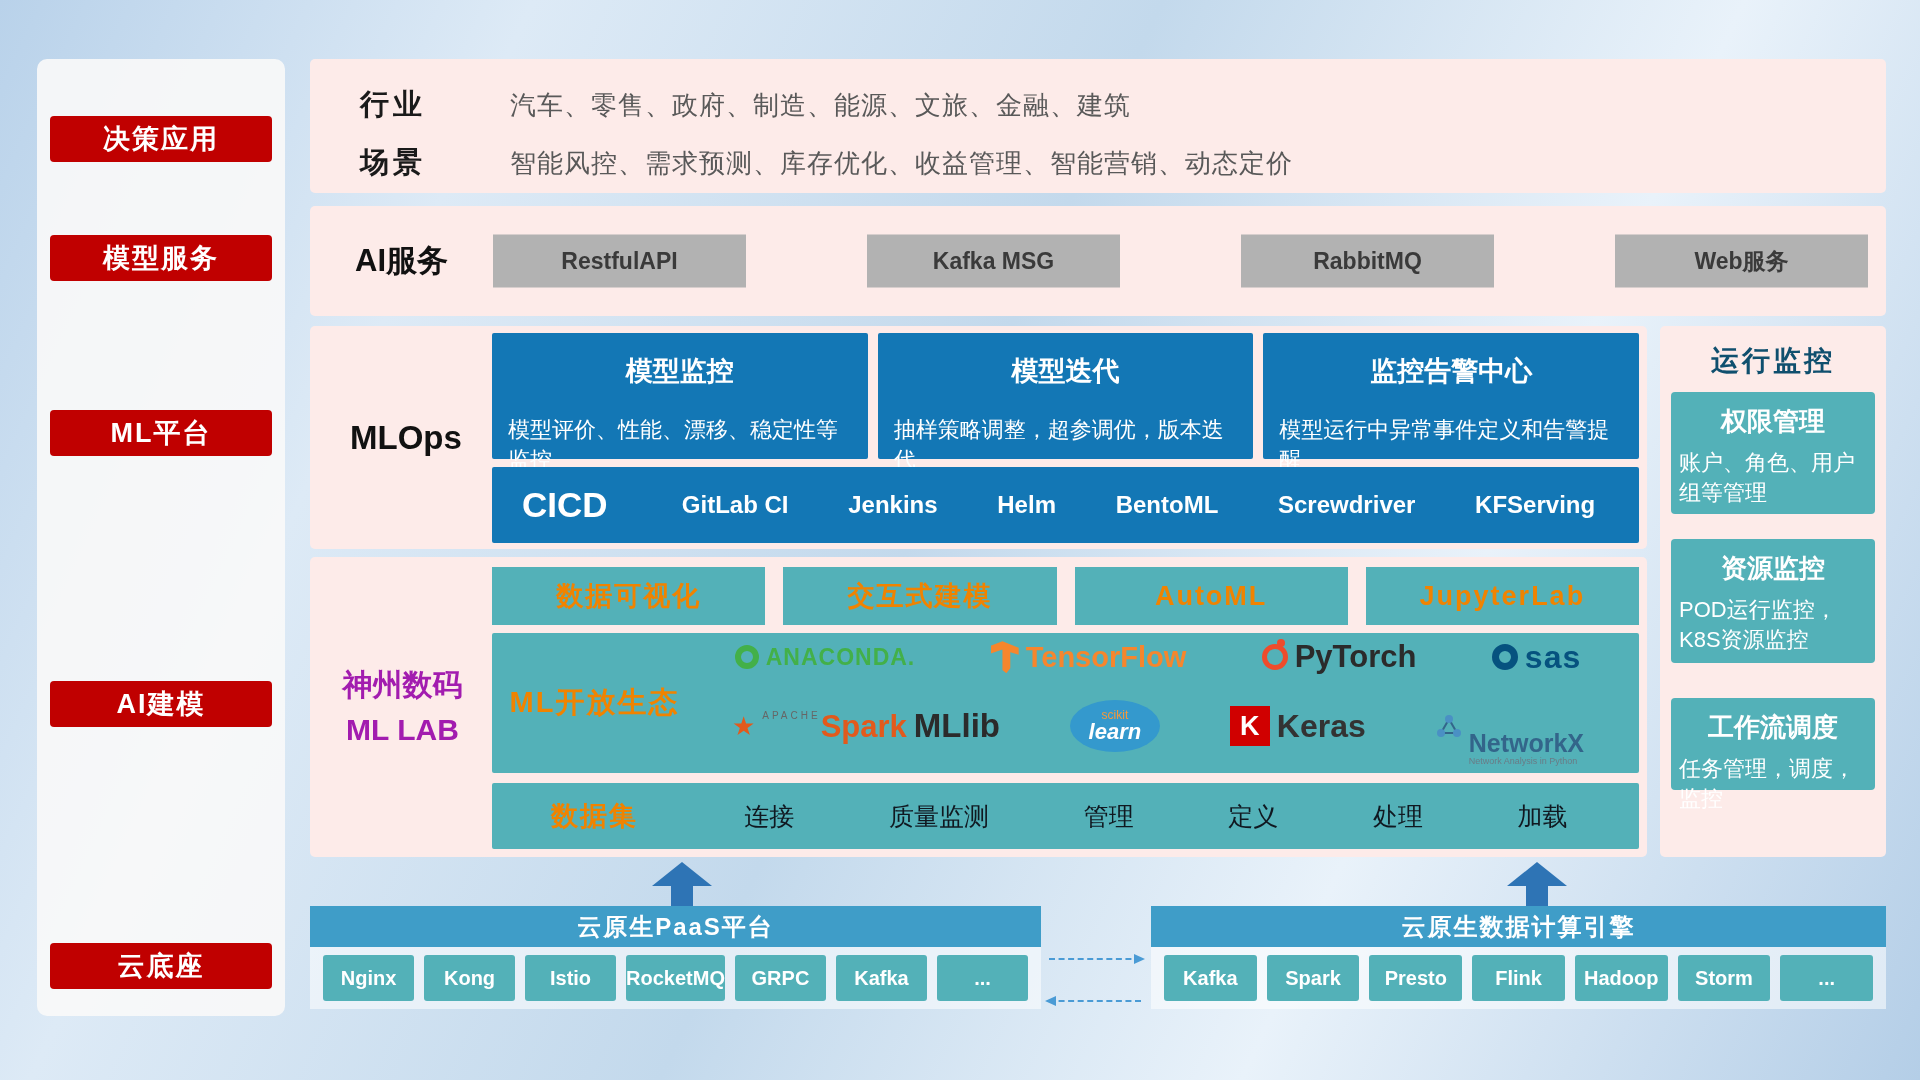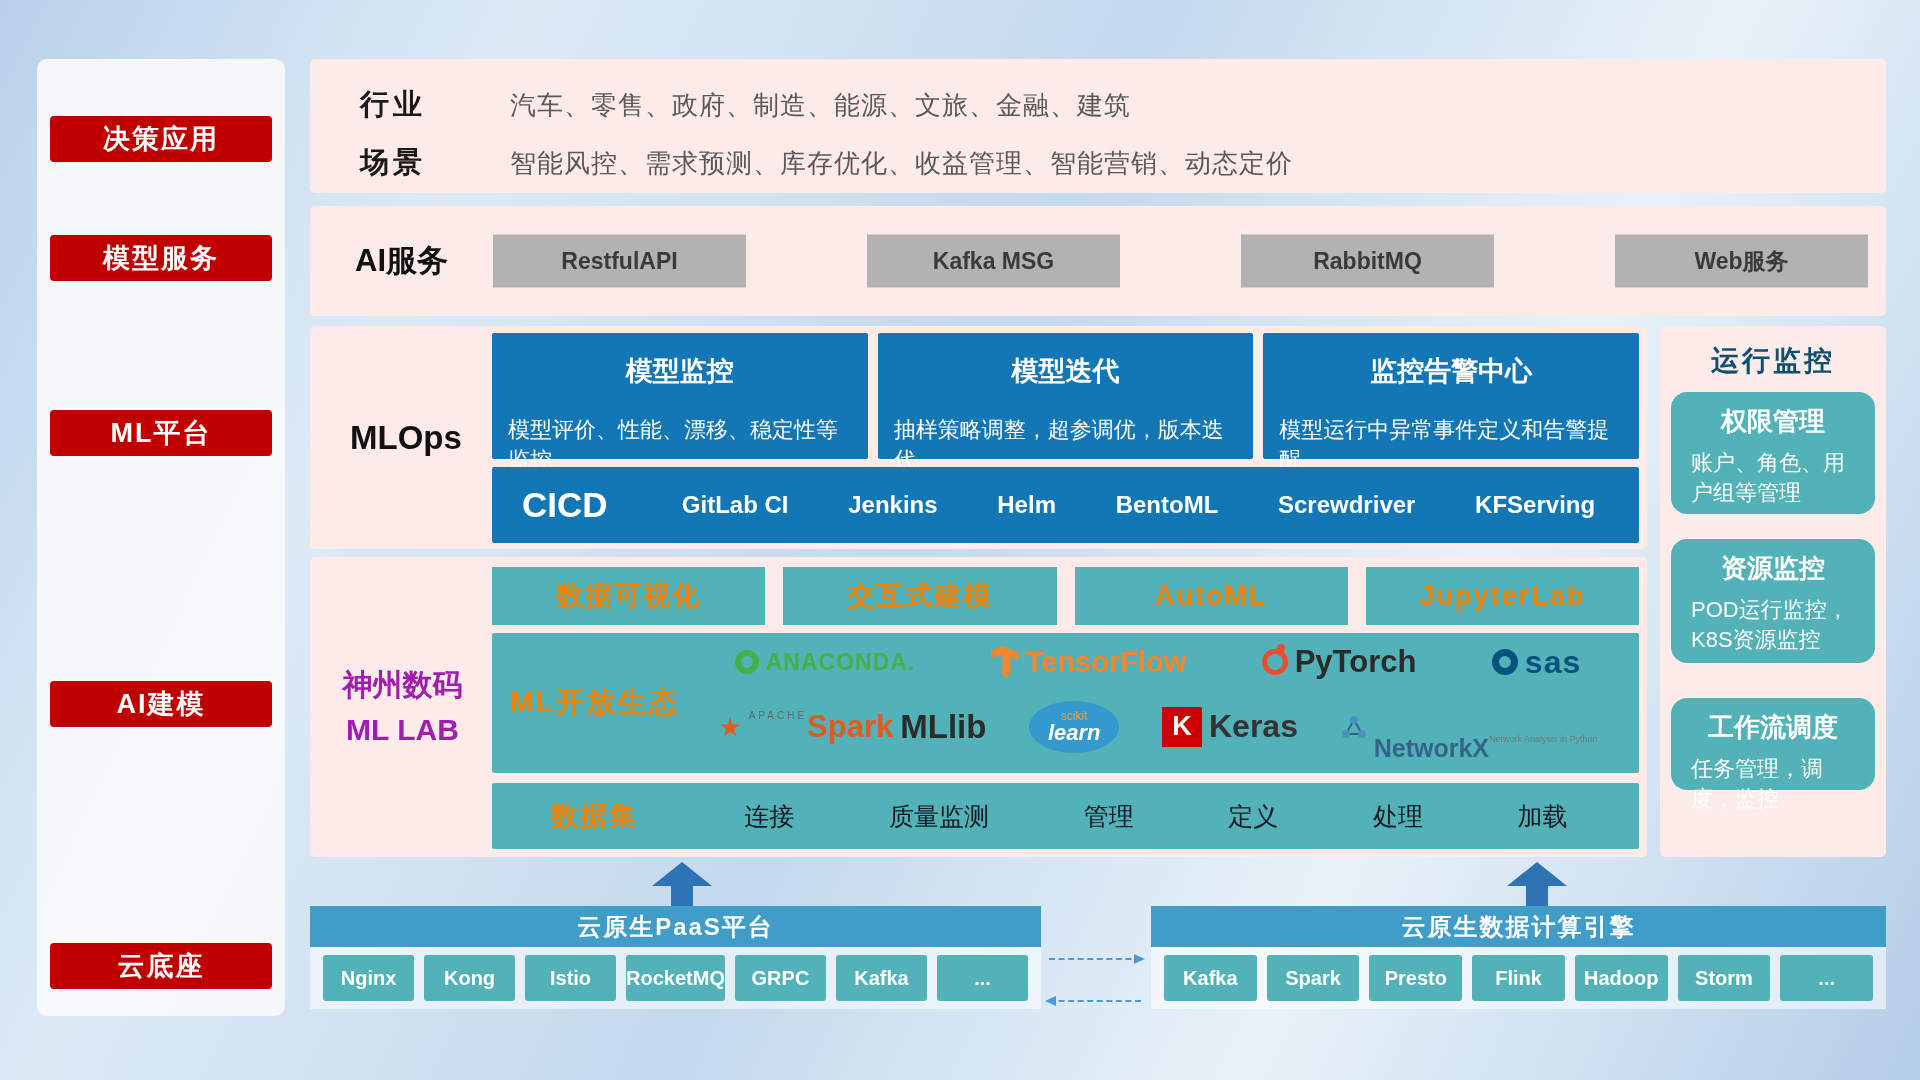--- a/index.html
+++ b/index.html
@@ -65,27 +65,27 @@
   .spark-apache{font-size:10px;color:#666;letter-spacing:3px;}
   .spark-word{font-size:31px;font-weight:bold;color:#e25a1c;}
   .mllib-text{color:#2b2b2b;font-weight:bold;font-size:33px;}
   .sk-blob{width:90px;height:52px;background:#3499cd;border-radius:50%;display:flex;flex-direction:column;
            align-items:center;justify-content:center;line-height:1;}
   .sk-top{color:#f89939;font-size:12px;}
   .sk-learn{color:#fff;font-size:22px;font-style:italic;font-weight:bold;}
   .keras-icon{width:40px;height:40px;background:#d00000;color:#fff;display:flex;align-items:center;
               justify-content:center;font-weight:bold;font-size:27px;}
   .keras-text{color:#333;font-weight:600;font-size:32px;}
-  .nx-col{display:flex;flex-direction:row;line-height:1.1;margin-top:44px;}
+  .nx-col{display:flex;flex-direction:column;line-height:1.1;margin-top:44px;}
   .nx-text{color:#33658a;font-weight:bold;font-size:25px;}
   .nx-sub{color:#6a7b86;font-size:9px;}
 
   
   .mon-title{width:100%;text-align:center;font-size:28px;font-weight:bold;color:#0f4f6e;letter-spacing:3px;}
-  .mon-card{left:11px;width:204px;background:#53b1b8;border-radius:16px;color:#fff;box-sizing:border-box;padding:12px 20px;}
+  .mon-card{left:11px;width:204px;background:#53b1b8;border-radius:4px;color:#fff;box-sizing:border-box;padding:12px 8px;}
   .mon-card .t{text-align:center;font-weight:bold;font-size:26px;}
   .mon-card .d{font-size:22px;margin-top:9px;line-height:1.35;}
 
   
   .up-arrow{width:60px;height:46px;}
   .up-arrow .head{width:0;height:0;border-left:30px solid transparent;border-right:30px solid transparent;border-bottom:24px solid #2e74b5;}
   .up-arrow .stem{width:22px;height:22px;background:#2e74b5;margin:0 auto;}
   .bar-header{height:41px;background:#3f9dc8;color:#fff;font-weight:bold;font-size:24px;
               display:flex;align-items:center;justify-content:center;letter-spacing:2px;}
   .chip-strip{height:62px;background:rgba(255,255,255,.55);display:flex;align-items:center;

